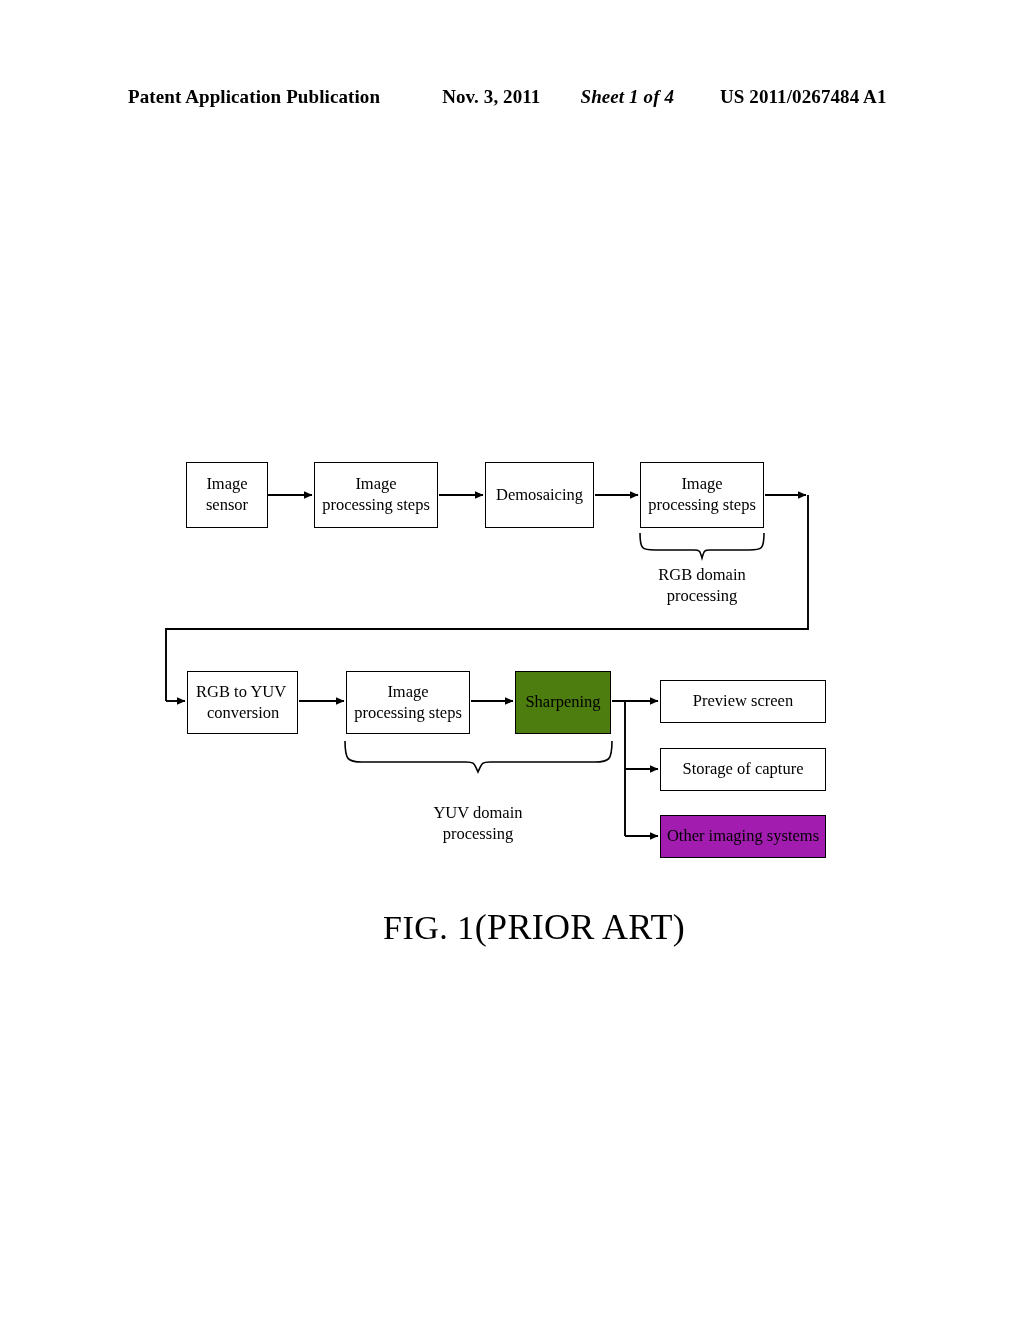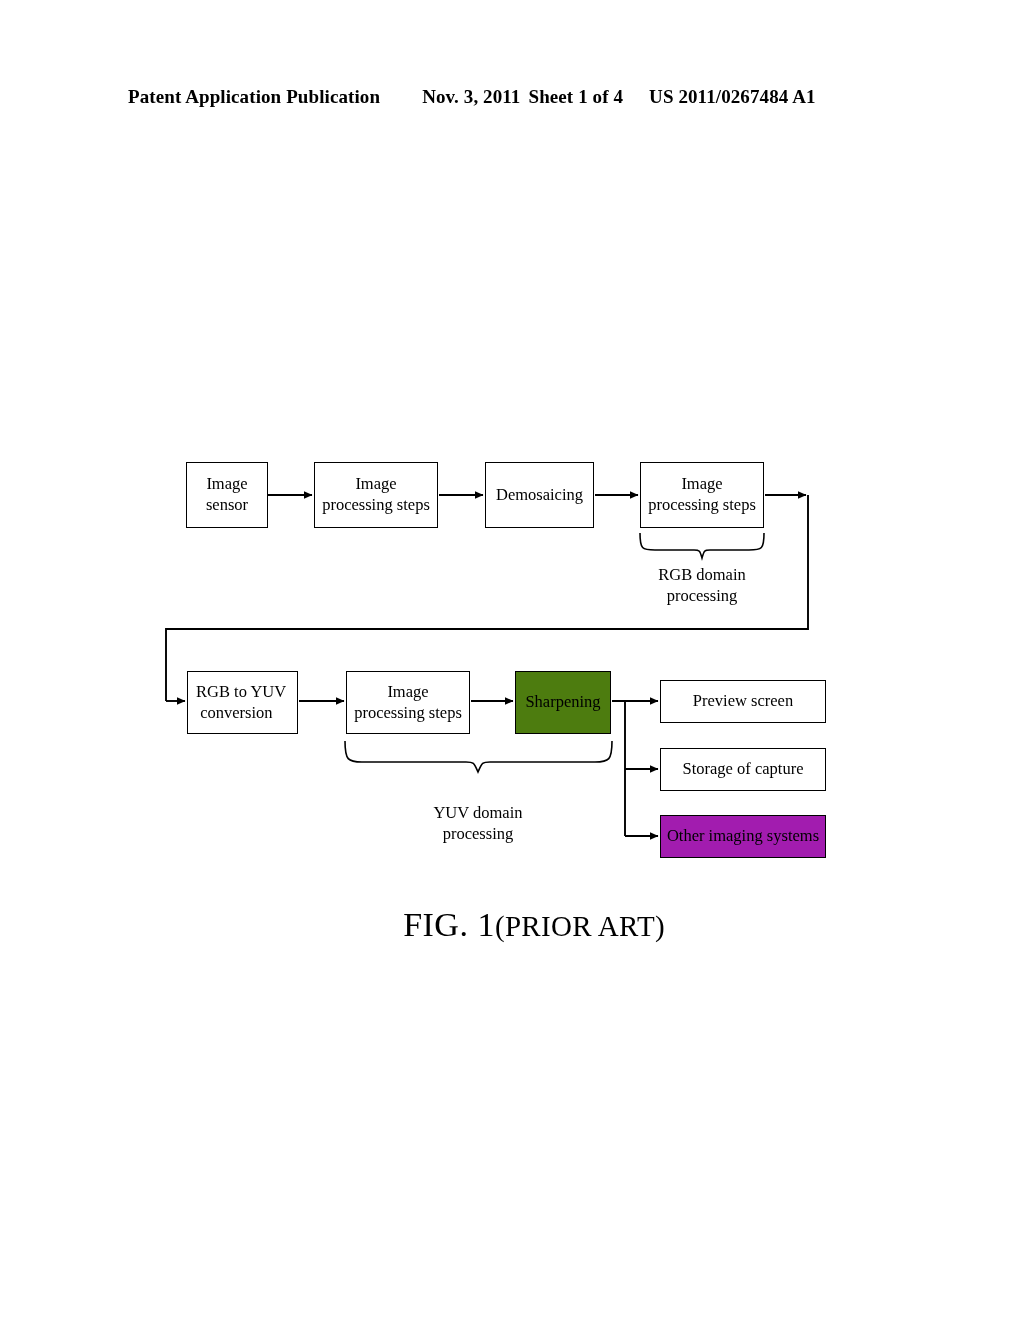--- a/index.html
+++ b/index.html
@@ -26,24 +26,25 @@
     left: 128px;
     top: 86px;
     width: 760px;
     height: 26px;
     display: flex;
     align-items: baseline;
     font-weight: bold;
     font-size: 19px;
     letter-spacing: 0.1px;
     white-space: nowrap;
+    gap: 20px;
   }
   #header .h-pub   { }
   #header .h-date  { margin-left: 42px; }
-  #header .h-sheet { margin-left: 8px; }
+  #header .h-sheet { margin-left: 20px; font-style: italic; }
   #header .h-num   { margin-left: 26px; }
 
   
   #figure {
     position: absolute;
     left: 0;
     top: 0;
     width: 1024px;
     height: 1320px;
   }
@@ -89,21 +90,21 @@
     width: 1024px;
     text-align: center;
     white-space: nowrap;
   }
   #fig-caption .fig-main {
     font-size: 34px;
     letter-spacing: 0.5px;
     margin-left: 44px;
   }
   #fig-caption .fig-sub {
-    font-size: 29px;
+    font-size: 36px;
     letter-spacing: 0.3px;
   }
 </style>
 </head>
 <body>
 
 <div id="page">
 
   <div id="header">
     <span class="h-pub">Patent Application Publication</span>
@@ -166,21 +167,21 @@
     </div>
 
     <div class="node" style="left: 485px; top: 462px; width: 109px; height: 66px; border-color: rgb(0, 0, 0); background: rgb(255, 255, 255);">
       <span class="lbl">Demosaicing</span>
     </div>
 
     <div class="node" style="left: 640px; top: 462px; width: 124px; height: 66px; border-color: rgb(0, 0, 0); background: rgb(255, 255, 255);">
       <span class="lbl">Image<br>processing steps</span>
     </div>
 
-    <div class="node" style="left: 187px; top: 671px; width: 111px; height: 63px; justify-content: flex-start; text-align: left; padding-left: 8px; border-color: rgb(0, 0, 0); background: rgb(255, 255, 255);">
+    <div class="node" style="left: 187px; top: 671px; width: 111px; height: 63px; justify-content: flex-start; text-align: center; padding-left: 8px; border-color: rgb(0, 0, 0); background: rgb(255, 255, 255);">
       <span class="lbl">RGB to YUV<br>&nbsp;conversion</span>
     </div>
 
     <div class="node" style="left: 346px; top: 671px; width: 124px; height: 63px; border-color: rgb(0, 0, 0); background: rgb(255, 255, 255);">
       <span class="lbl">Image<br>processing steps</span>
     </div>
 
     <div class="node" style="left: 515px; top: 671px; width: 96px; height: 63px; border-color: rgb(0, 0, 0); background: #4d7c0f;">
       <span class="lbl">Sharpening</span>
     </div>

